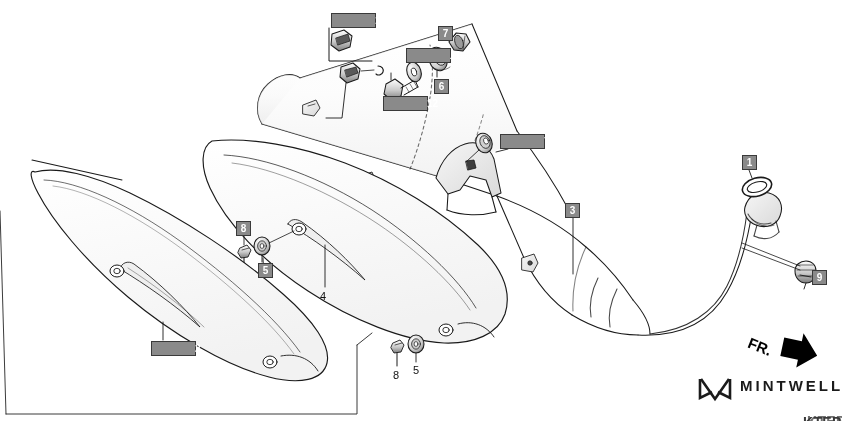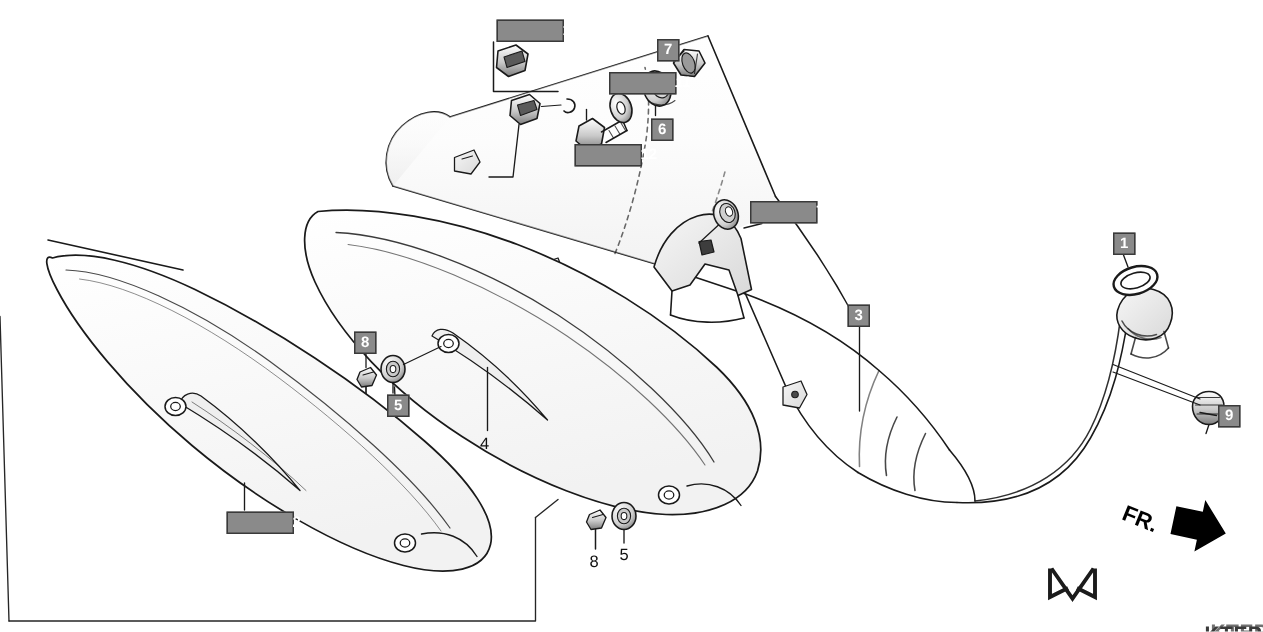--- a/index.html
+++ b/index.html
@@ -375,19 +375,23 @@
   <div class="plainlabel" style="left:320px;top:290px;">4</div>
 
   <div class="plainlabel" style="left:393px;top:369px;">8</div>
 
   <div class="plainlabel" style="left:413px;top:364px;">5</div>
 
   <div id="fr-marker">
     <div id="fr-text">FR.</div>
   </div>
 
+  <div id="brand">
+    <div style="width:36px;height:24px;"></div>
+    <div id="brand-word">MINTWELL</div>
+  </div>
 
   <div id="part-code">
     <span>KTEPF1900A</span>
     <span class="ghost">KTEPF1900A</span>
   </div>
 
 </div>
 
 </body></html>

